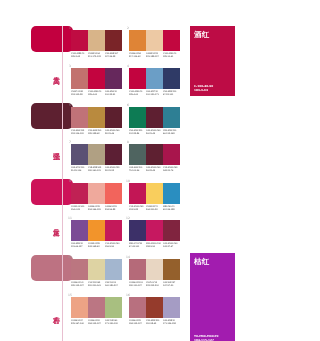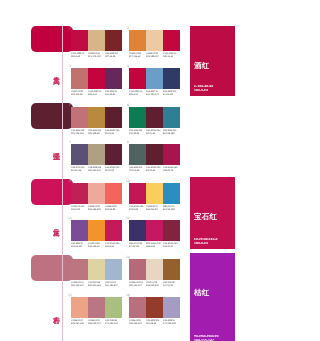--- a/index.html
+++ b/index.html
@@ -63,21 +63,21 @@
     word-break:break-all;
   }
   .code span { display:block; white-space:nowrap; }
 
   
   .card { position:absolute; left:190px; width:45px; }
   .card .cname {
     position:absolute; top:4px; left:4px;
     font-size:7.5px; line-height:9px;
     font-weight:bold; color:#ffffff;
-    letter-spacing:0.2px; white-space:nowrap;margin-top:31px;
+    letter-spacing:0.2px; white-space:nowrap;
   }
   .card .ccode {
     position:absolute; left:4px; bottom:4px;
     font-size:2.8px; line-height:4px;
     font-weight:bold; color:#ffffff;
     white-space:nowrap;
   }
   .card .ccode span { display:block; }
 </style>
 </head>
@@ -362,27 +362,20 @@
           <div class="code">
             <span>M10-M100-Y40</span>
             <span>198-9-90</span>
           </div>
           <div class="code">
             <span>C41-M100-Y60</span>
             <span>142-37-67</span>
           </div>
         </div>
       </div>
-      <div class="card" style="top: 0px; height: 72px; background: rgb(194, 16, 80);">
-        <div class="cname">宝石红</div>
-        <div class="ccode">
-          <span>C0-M100-Y40-0</span>
-          <span>189-0-63</span>
-        </div>
-      </div>
     </div>
     <div class="section" style="top: 253px; height: 88px;">
       <div class="hero" style="top: 2px; background: rgb(189, 114, 130);"></div>
       <div class="vrule" style="top: 0px; height: 88px; background: rgb(232, 191, 208);"></div>
       <div class="vlabel" style="top: 58px; color: rgb(201, 40, 92);">古朴</div>
       <div class="group" style="left: 68px; top: 2px;">
         <div class="gnum">13</div>
         <div class="chips">
           <div class="chip" style="background: rgb(187, 118, 128);"></div>
           <div class="chip" style="background: rgb(222, 211, 163);"></div>

